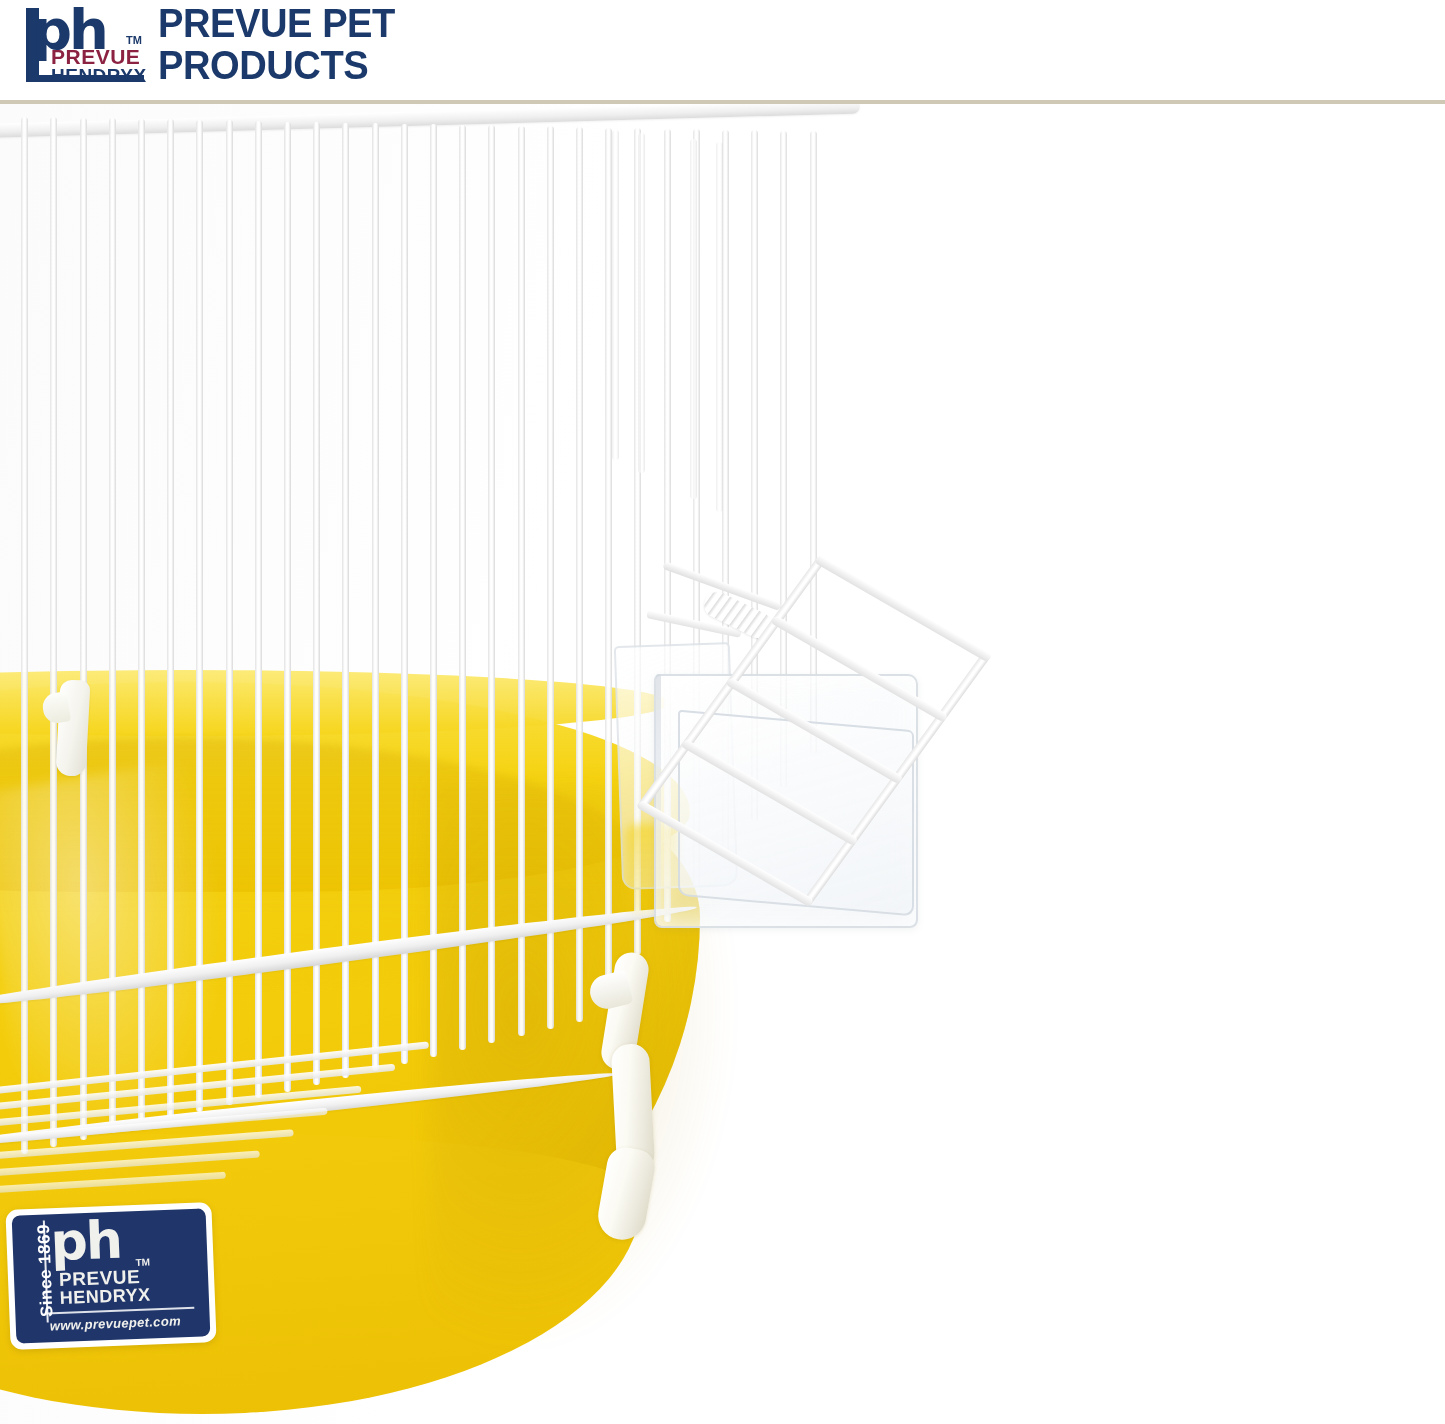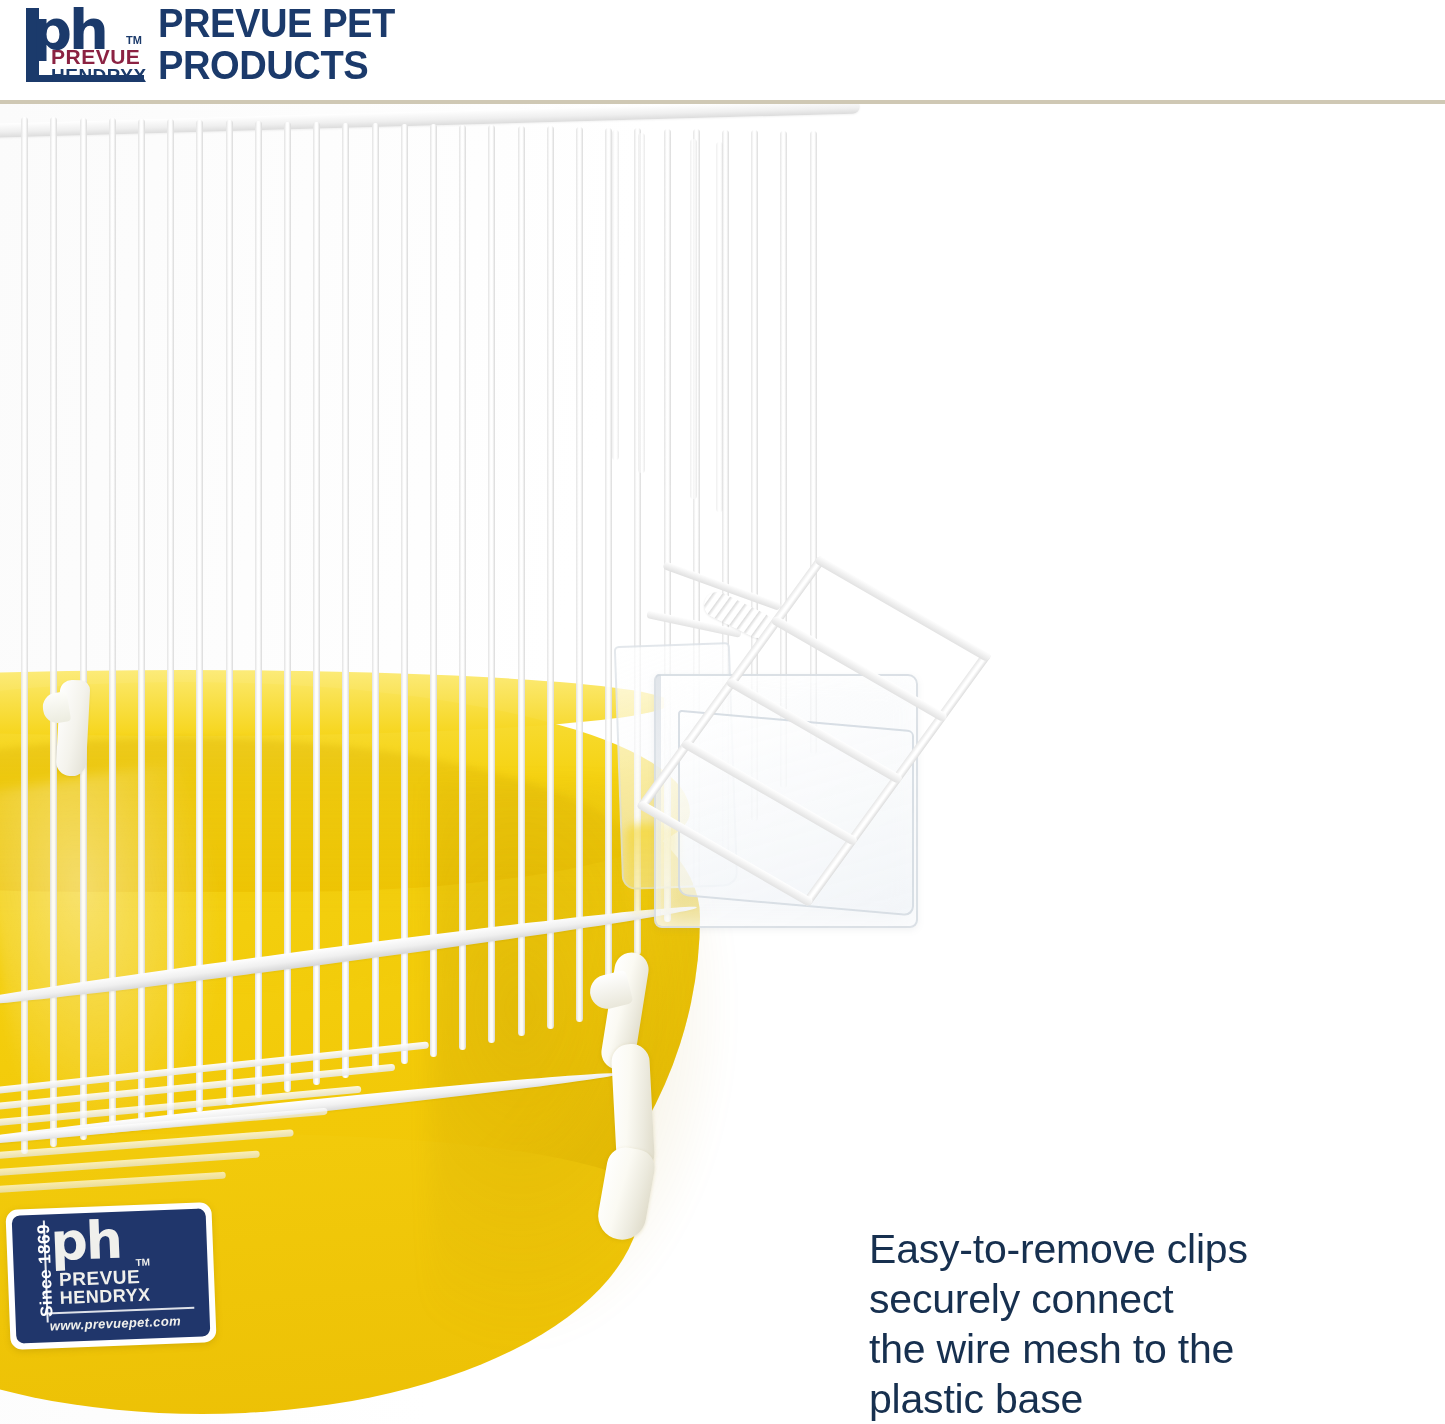--- a/index.html
+++ b/index.html
@@ -480,19 +480,15 @@
     </div>
 
     <div id="mesh-clip">
       <div class="clip-seg clip-a"></div>
       <div class="clip-seg clip-b"></div>
       <div class="clip-seg clip-c"></div>
       <div class="clip-hook"></div>
     </div>
 
 
-    <div class="callout" id="callout-clips">Easy-to-remove clips
-securely connect
-the wire mesh to the
-plastic base</div>
 
   </div>
 </div>
 
 </body></html>

